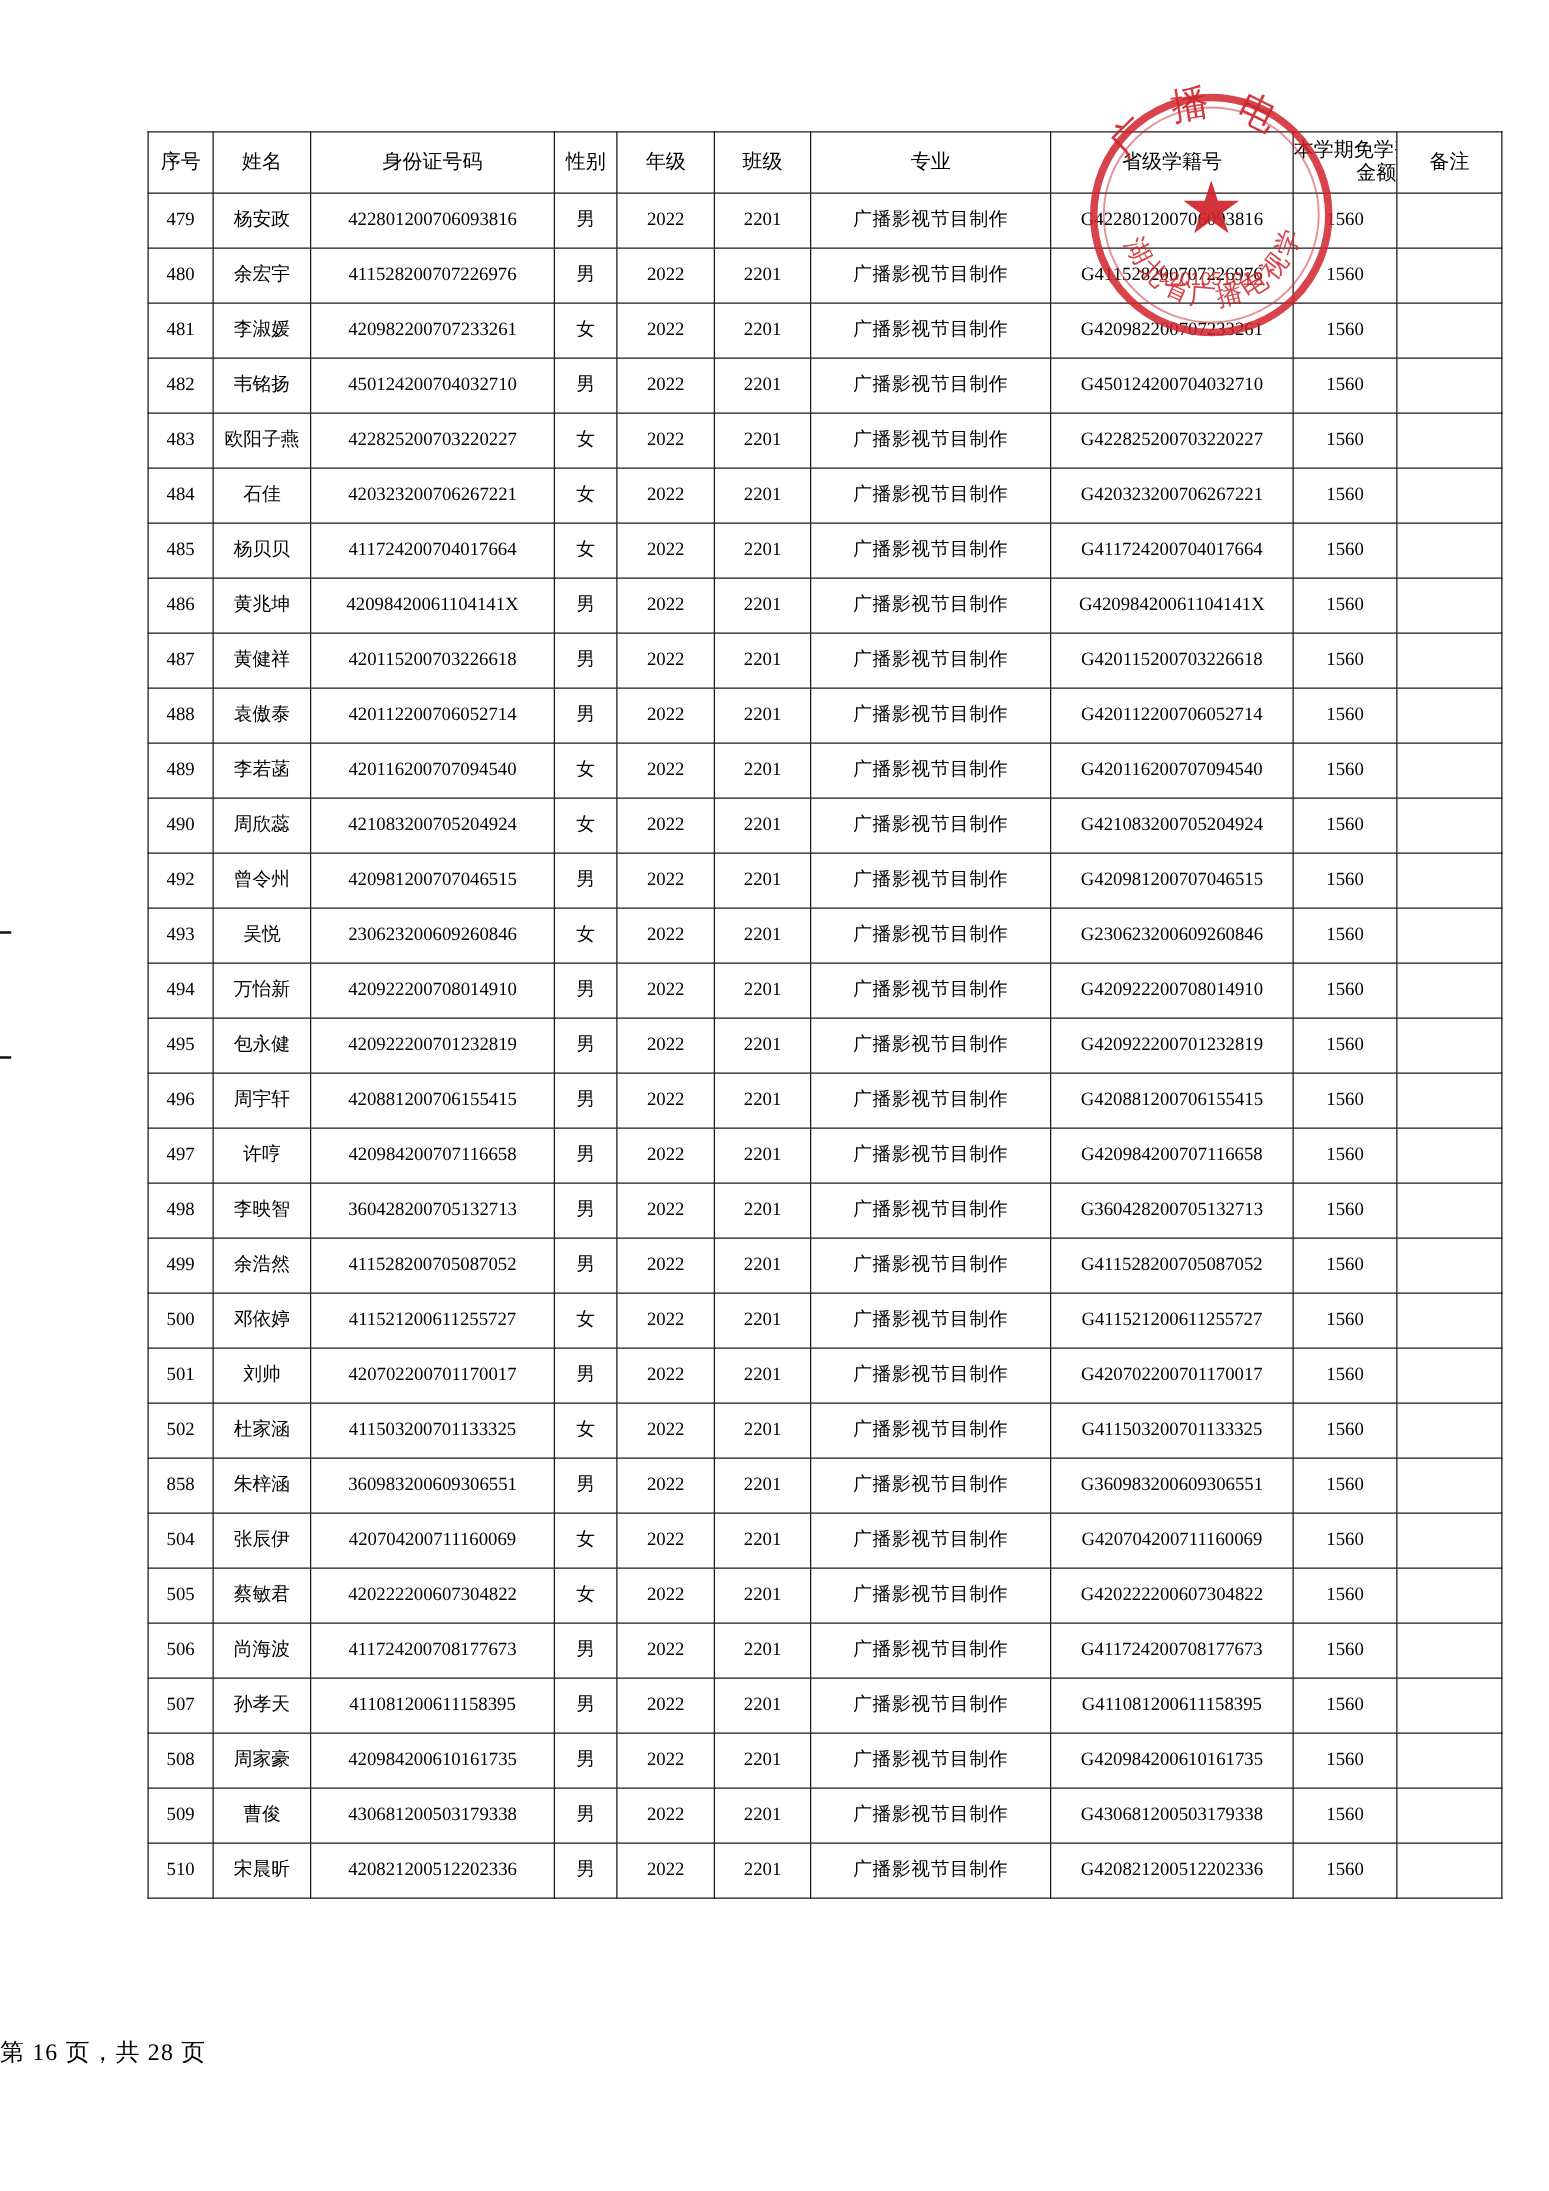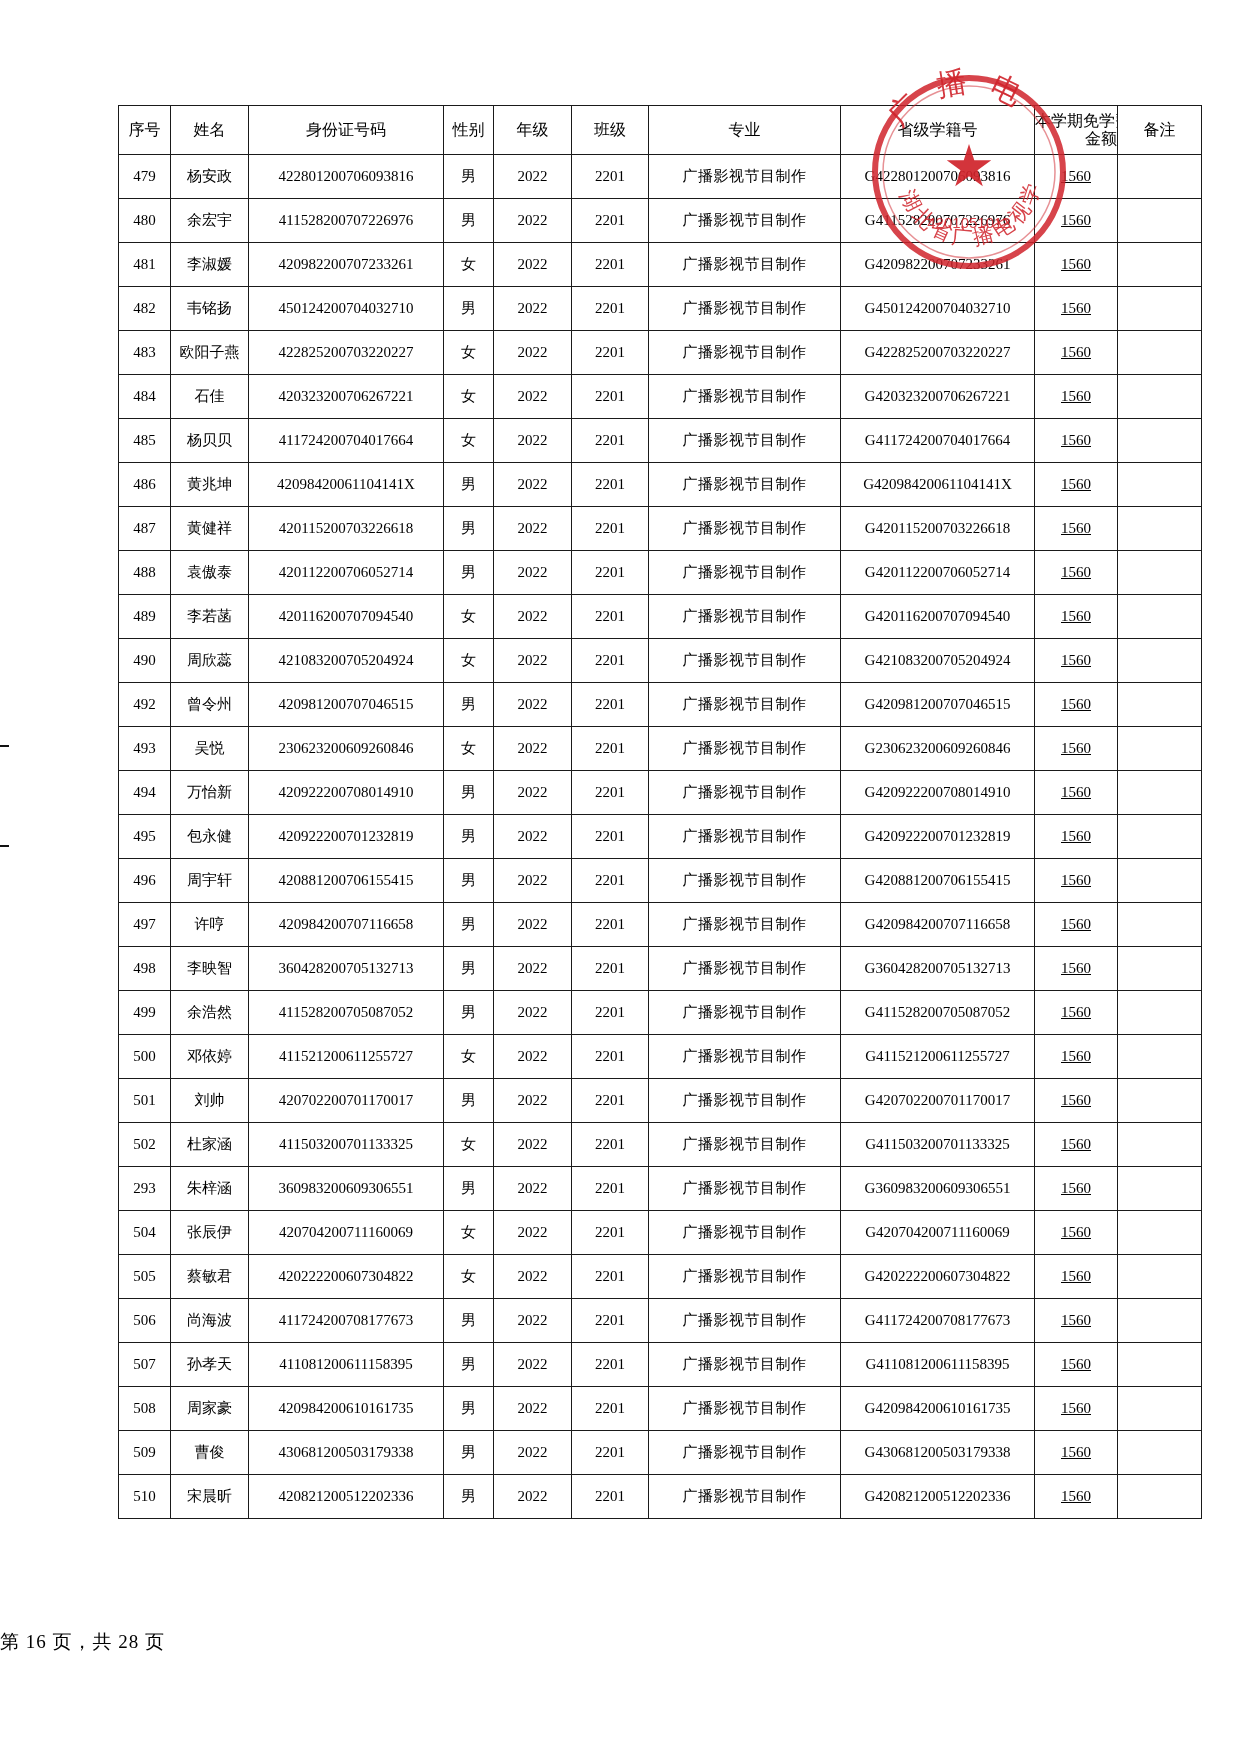--- a/index.html
+++ b/index.html
@@ -52,21 +52,21 @@
   col.c-grade  { width: 78px; }
   col.c-class  { width: 77px; }
   col.c-major  { width: 192px; }
   col.c-sid    { width: 194px; }
   col.c-fee    { width: 83px; }
   col.c-note   { width: 84px; }
 
   td.left-pad-name { text-align: center; }
   td.id-cell { text-align: left; padding-left: 8px; font-size: 15px; }
   td.sid-cell { text-align: left; padding-left: 6px; font-size: 15px; }
-  td.fee-cell { text-align: left; padding-left: 7px; text-decoration: underline; }
+  td.fee-cell { text-align: left; padding-left: 7px; }
   td.sex-cell { text-align: left; padding-left: 10px; }
   td.grade-cell { text-align: left; padding-left: 10px; }
   td.class-cell { text-align: left; padding-left: 10px; }
   td.major-cell { text-align: left; padding-left: 8px; font-size: 15px; letter-spacing: 0.5px; margin-left: 13px;}
 
   th.fee-head {
     font-size: 15px;
     line-height: 1.15;
   }
   .fee-head-line2 { display: block; text-align: right; }
@@ -430,21 +430,21 @@
           <td class="id-cell">411503200701133325</td>
           <td class="sex-cell">女</td>
           <td class="grade-cell">2022</td>
           <td class="class-cell">2201</td>
           <td class="major-cell">广播影视节目制作</td>
           <td class="sid-cell">G411503200701133325</td>
           <td class="fee-cell">1560</td>
           <td></td>
         </tr>
         <tr>
-          <td>293</td>
+          <td>858</td>
           <td class="left-pad-name">朱梓涵</td>
           <td class="id-cell">360983200609306551</td>
           <td class="sex-cell">男</td>
           <td class="grade-cell">2022</td>
           <td class="class-cell">2201</td>
           <td class="major-cell">广播影视节目制作</td>
           <td class="sid-cell">G360983200609306551</td>
           <td class="fee-cell">1560</td>
           <td></td>
         </tr>

